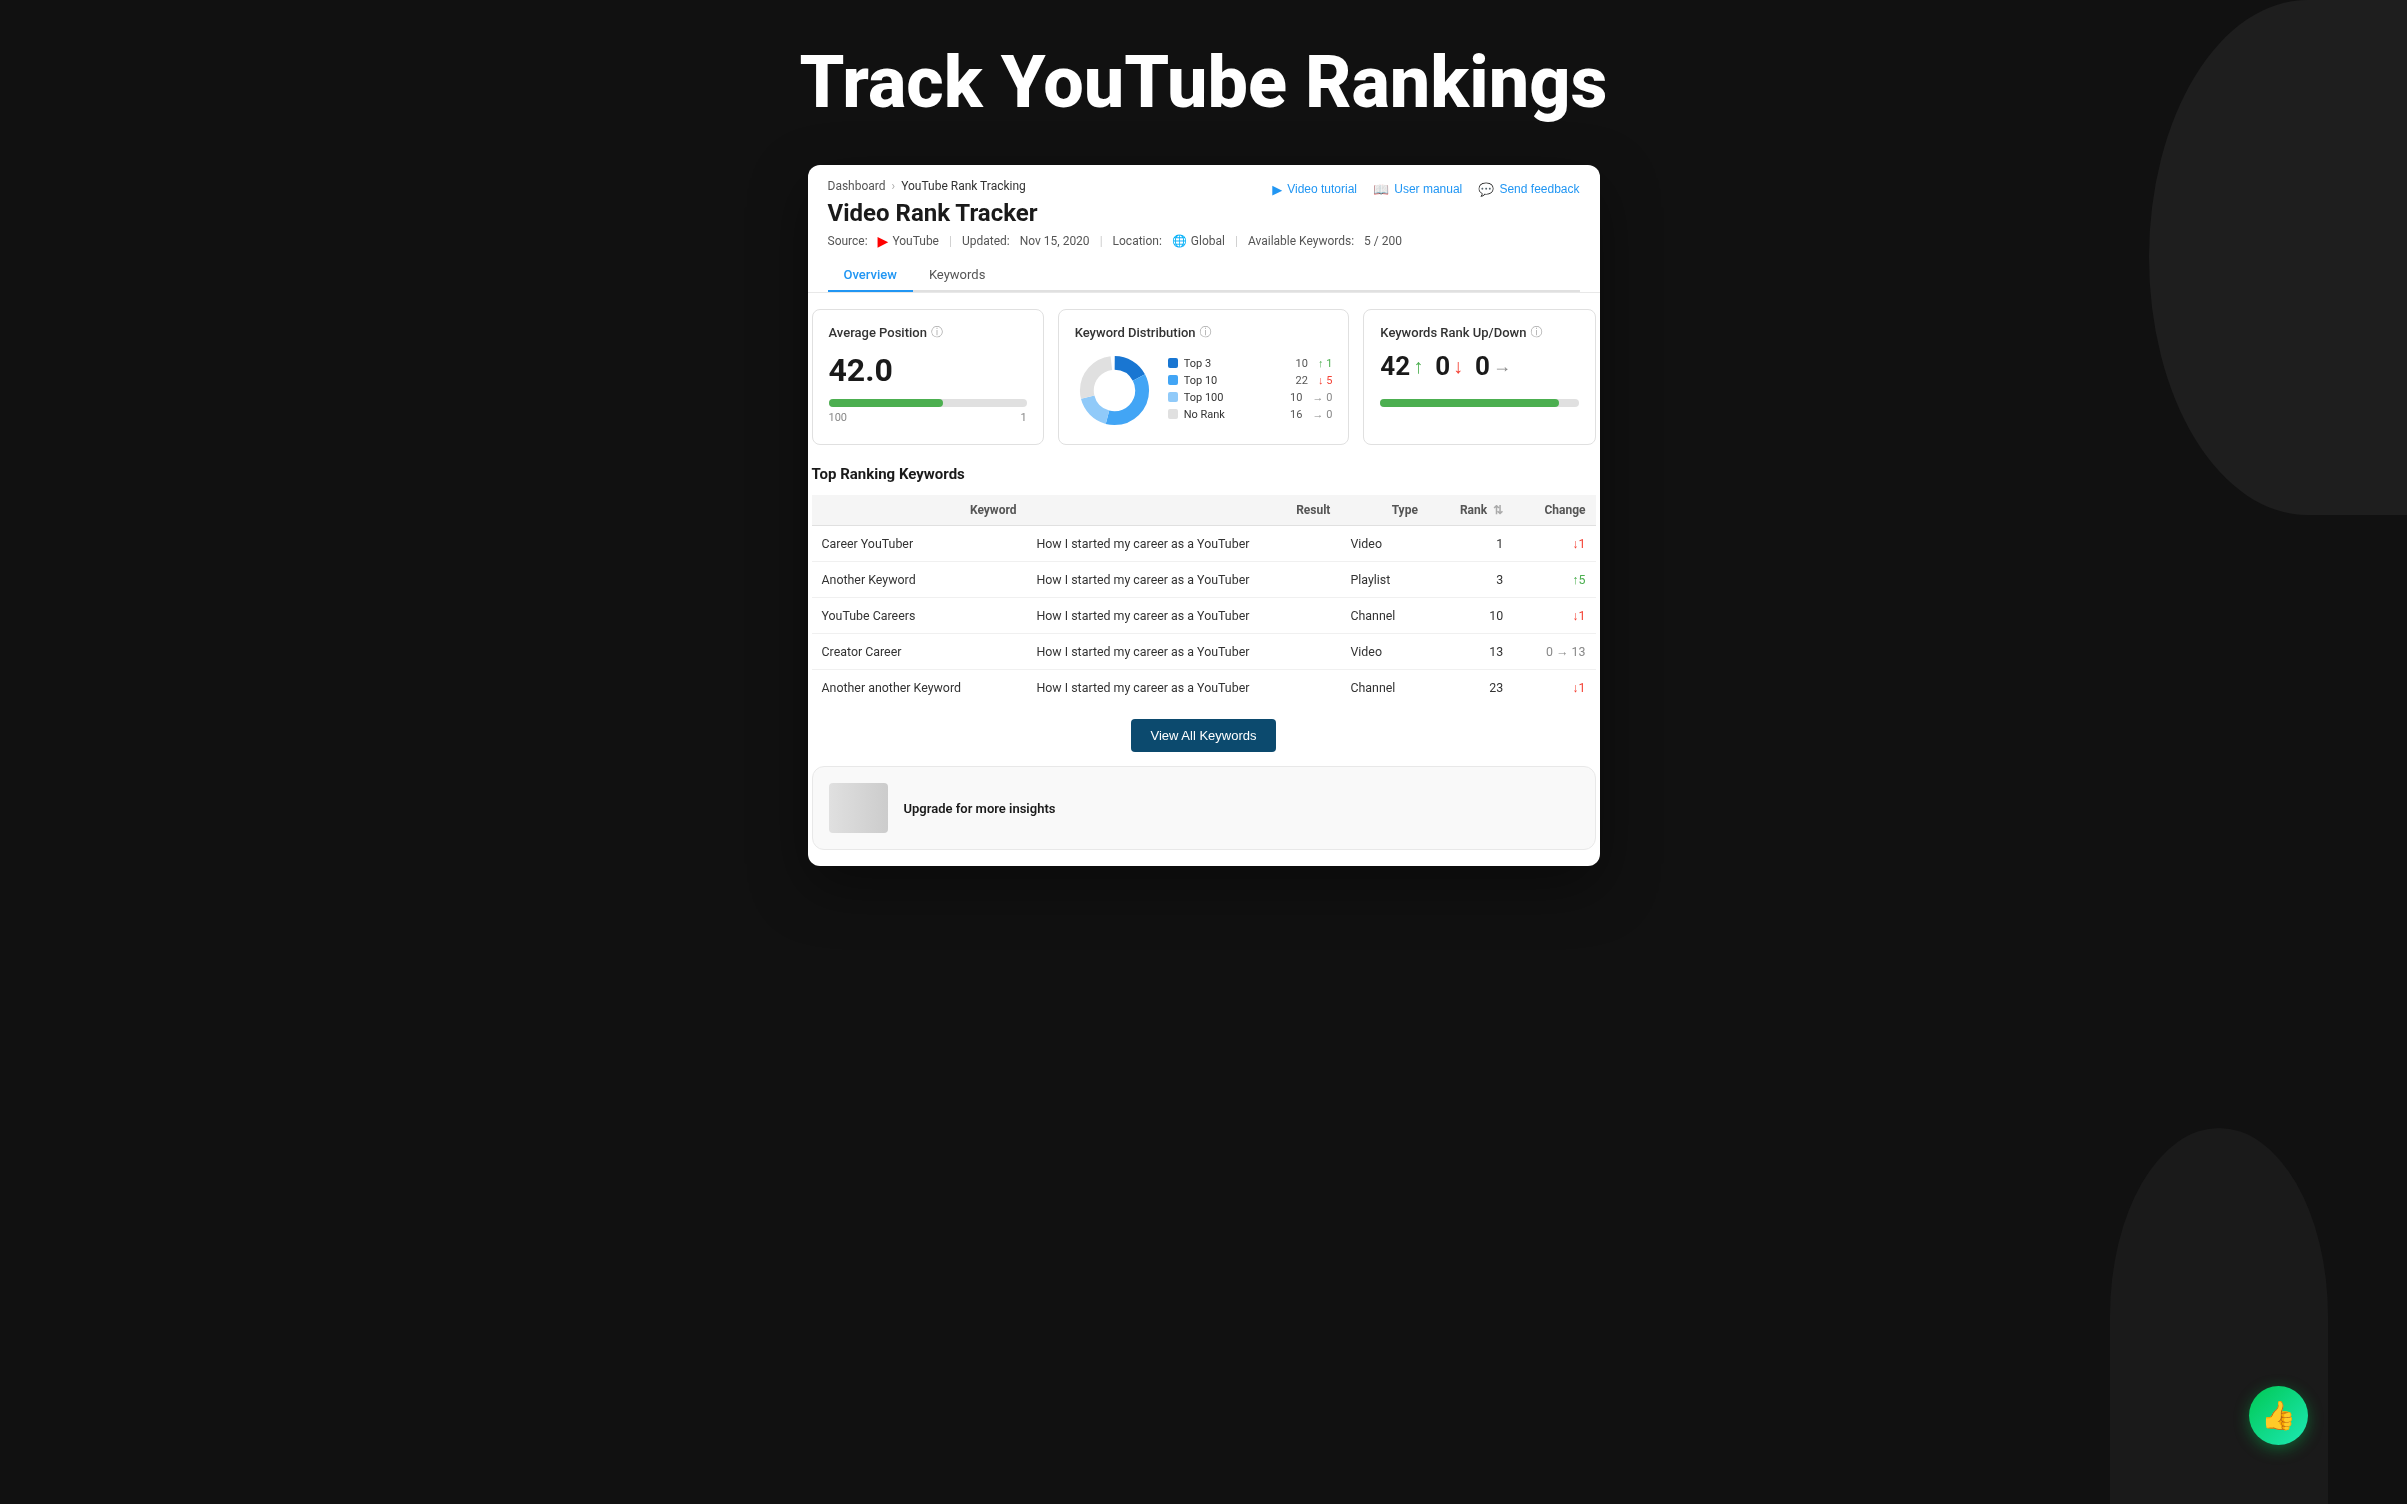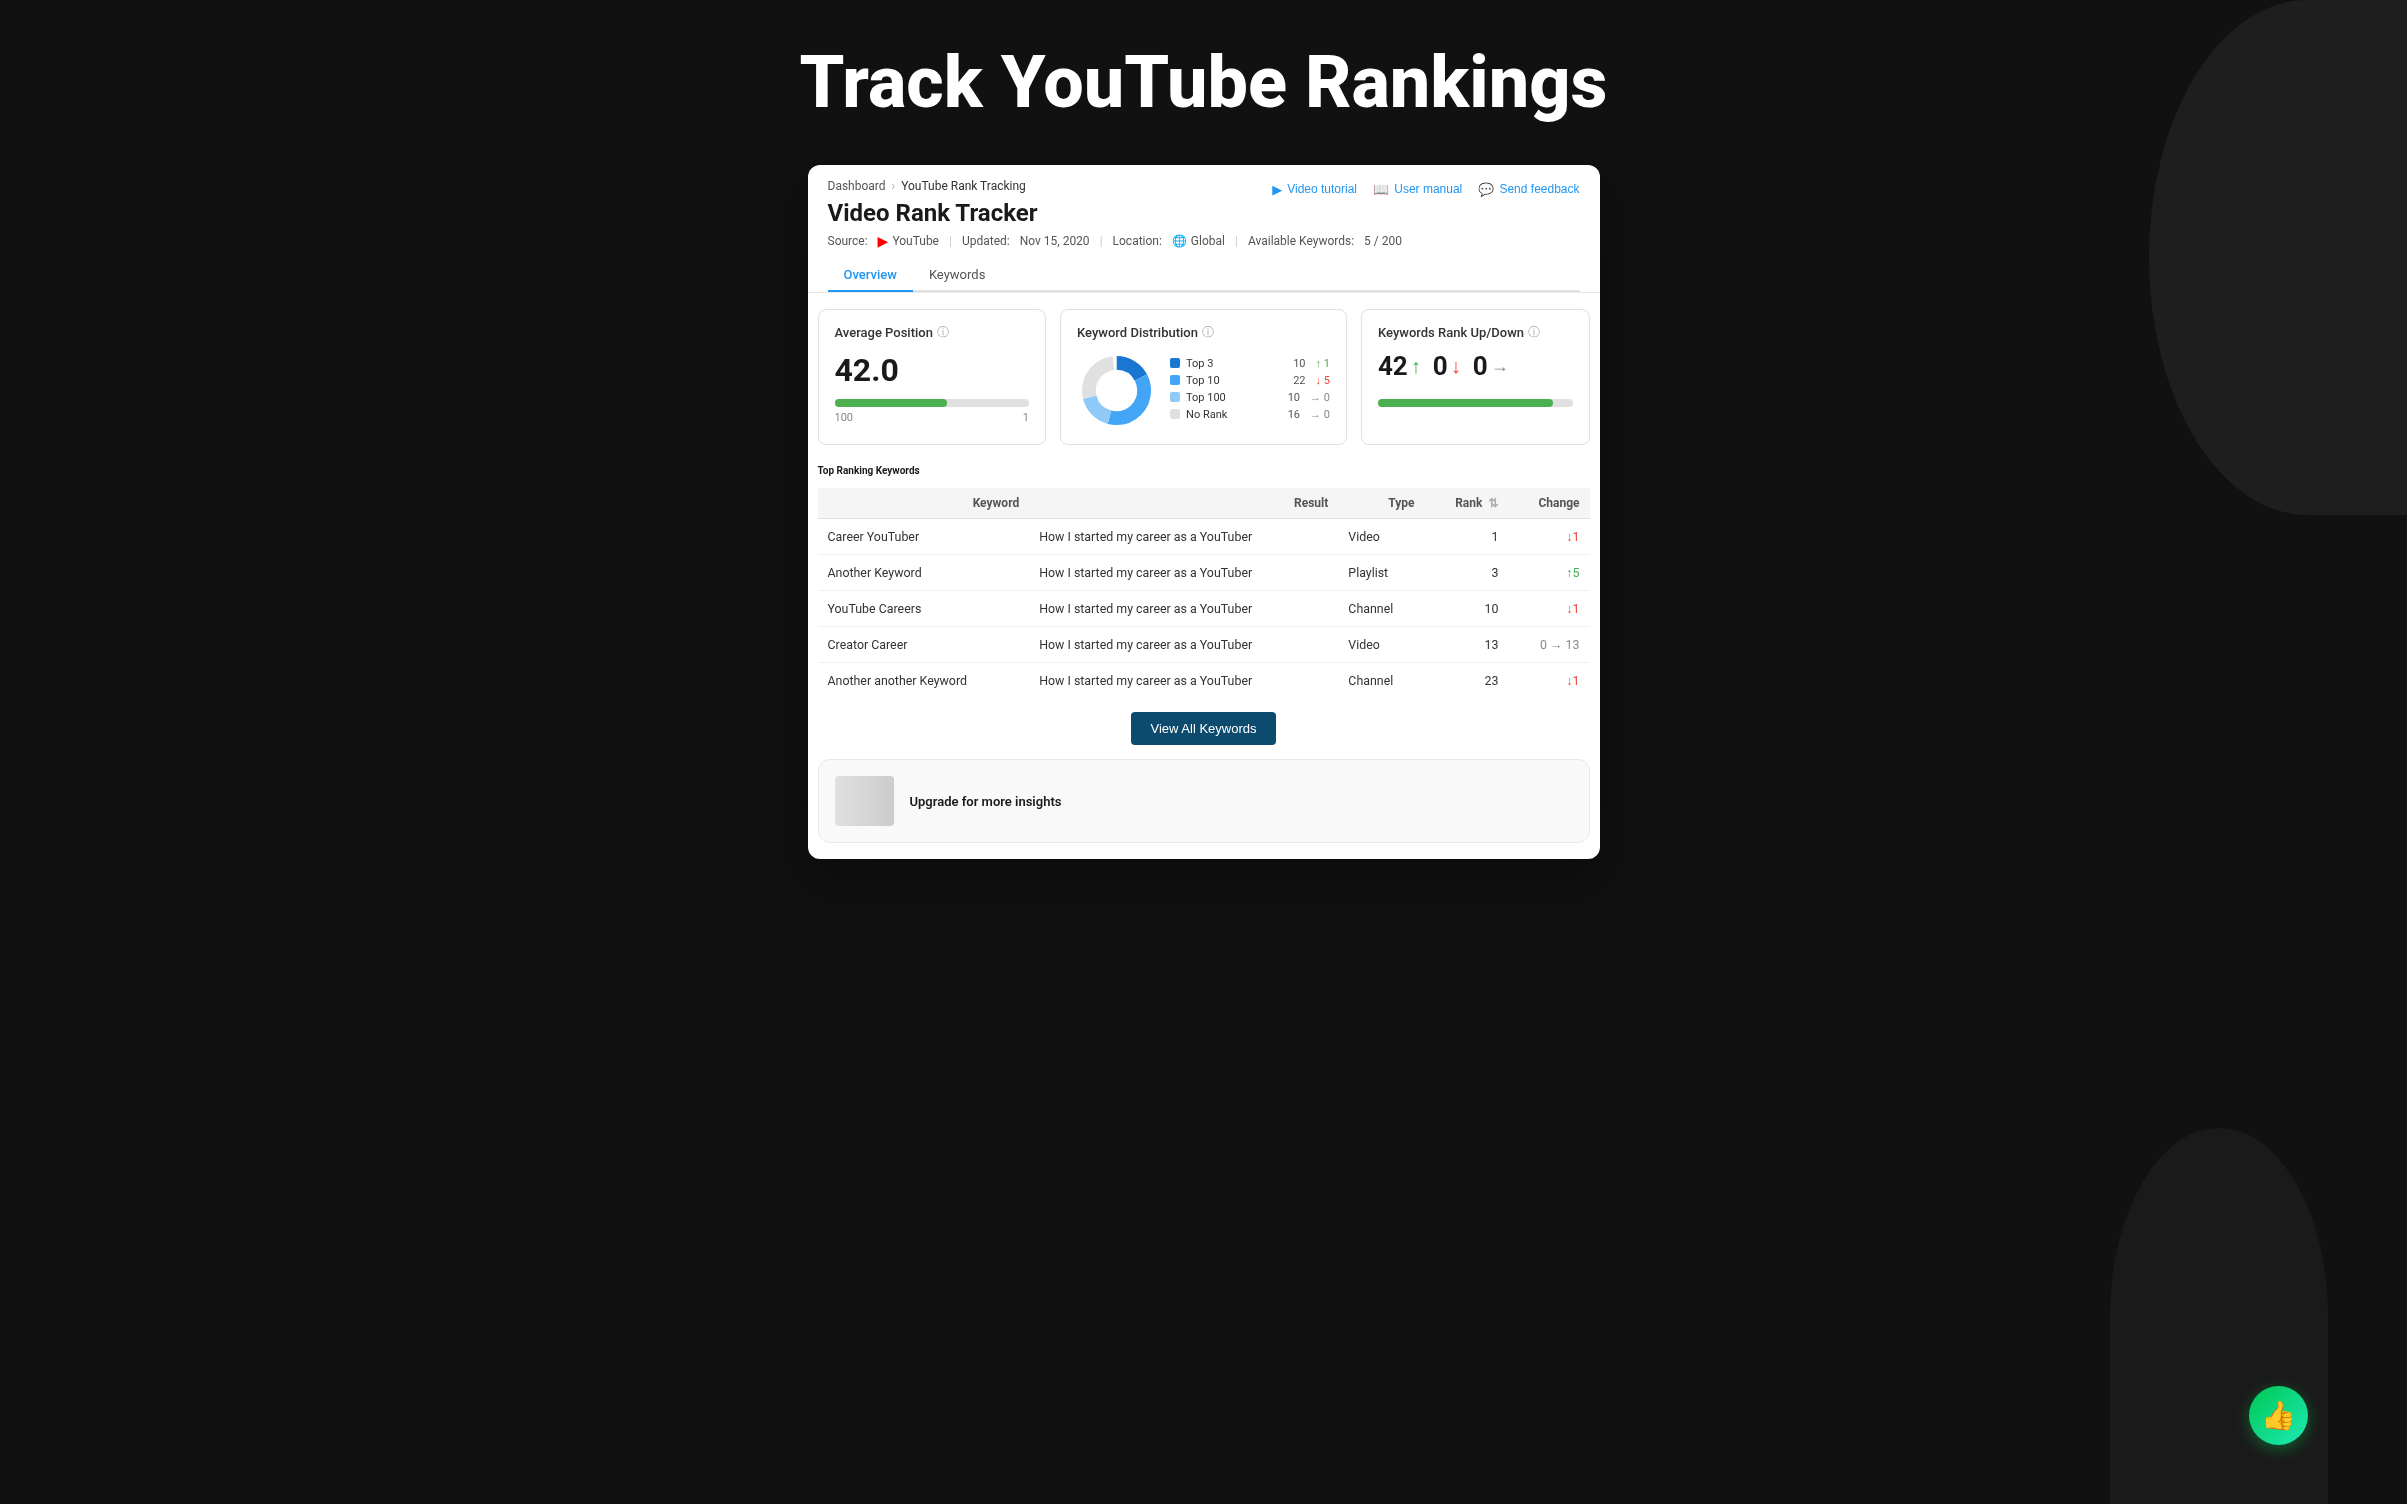--- a/index.html
+++ b/index.html
@@ -153,21 +153,21 @@
       margin-bottom: -2px;
     }
     .tab.active {
       color: #2196f3;
       border-bottom-color: #2196f3;
       font-weight: 500;
     }
 
     
     .app-content {
-      padding: 16px 10px;
+      padding: 16px 4px;
     }
 
     
     .cards-row {
       display: flex;
       gap: 14px;
       margin-bottom: 20px;
     }
     .card {
       background: #fff;
@@ -300,21 +300,21 @@
       border-radius: 4px;
     }
     .rank-progress-fill {
       height: 100%;
       background: #4caf50;
       border-radius: 4px;
     }
 
     
     .section-title {
-      font-size: 10px;
+      font-size: 15px;
       font-weight: 700;
       color: #1a1a1a;
       margin-bottom: 12px;
     }
 
     
     .keywords-table {
       width: 100%;
       border-collapse: collapse;
       font-size: 12.4px;

